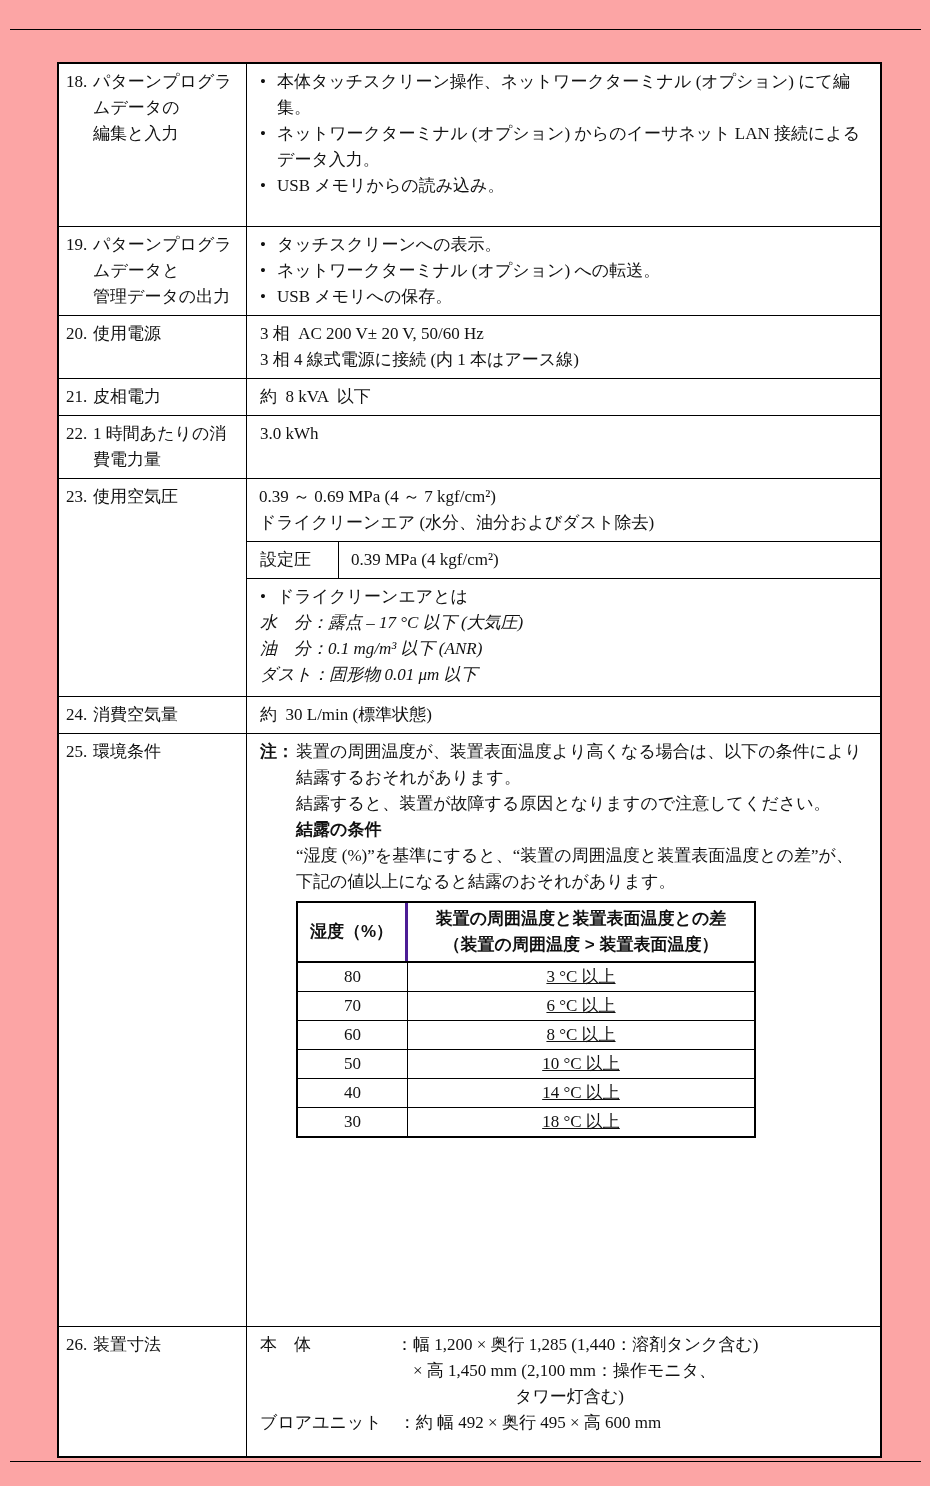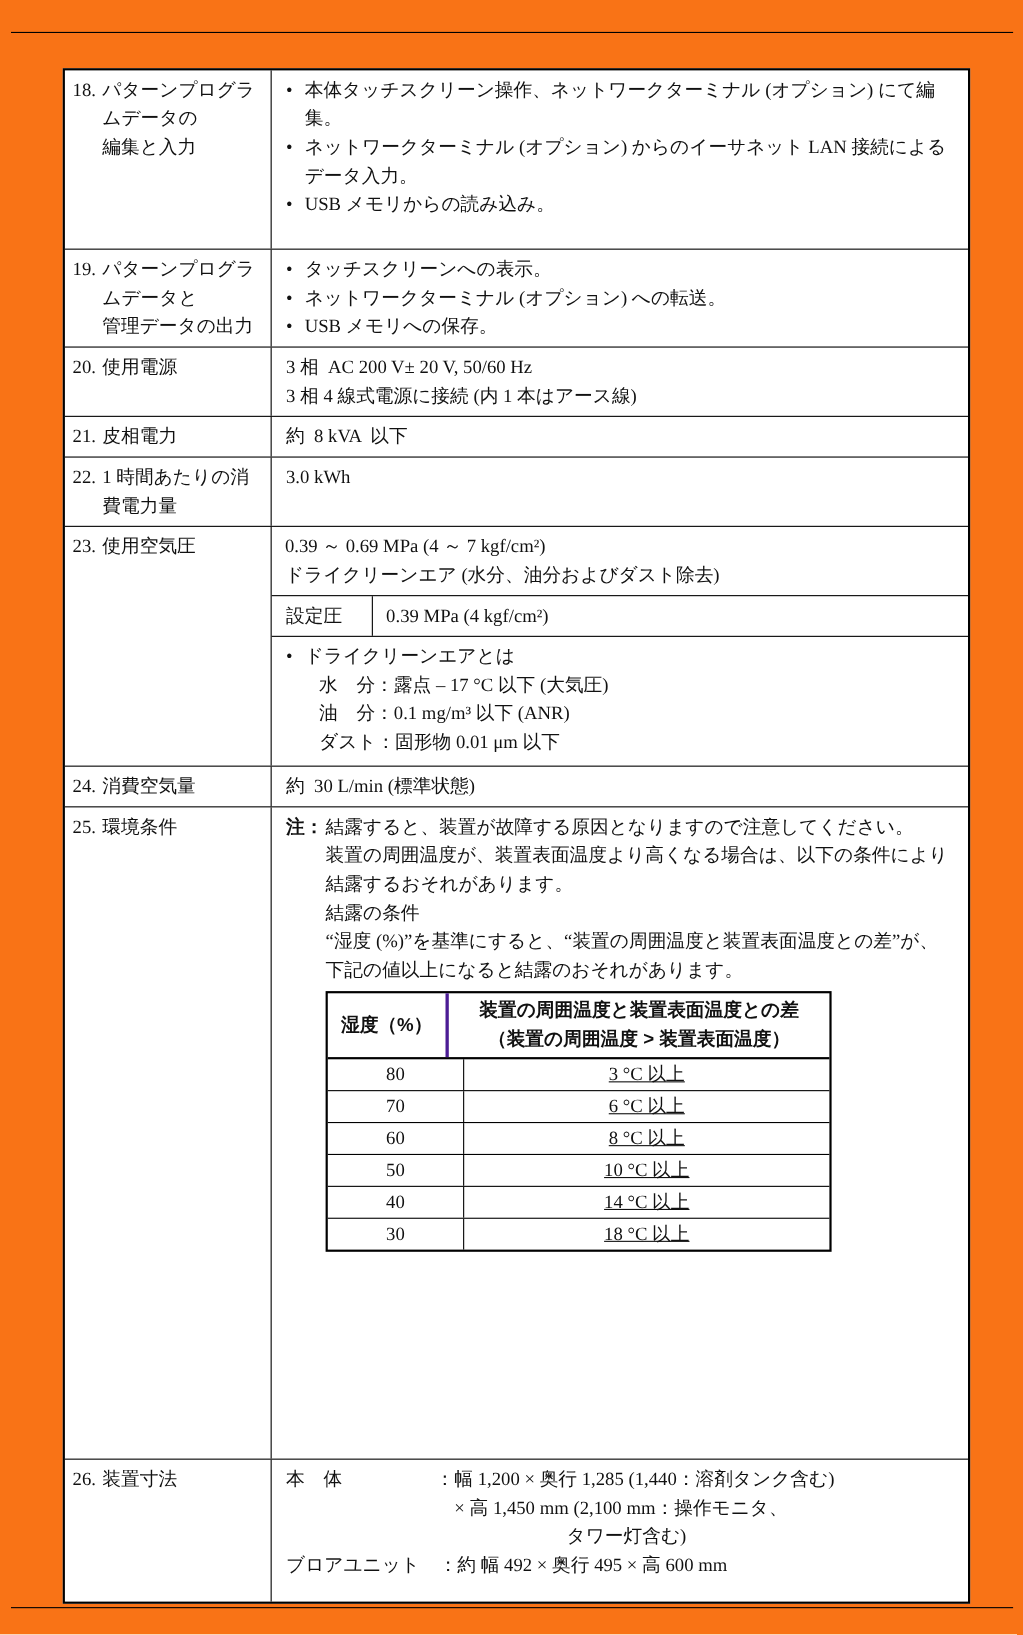--- a/index.html
+++ b/index.html
@@ -2,21 +2,21 @@
 <html><head>
 <meta charset="utf-8">
 <style>
   * { margin:0; padding:0; box-sizing:border-box; }
   html,body { background:#ffffff; }
   body {
     width:930px; height:1486px;
     font-family:"Liberation Serif","DejaVu Serif",serif;
     font-size:17px; line-height:26px; color:#111;
   }
-  .page { position:relative; width:930px; height:1486px; background:#f97316; overflow:hidden; }
+  .page { position:relative; width:930px; height:1486px; background:#fca5a5; overflow:hidden; }
   .hrule { position:absolute; left:10px; right:9px; height:1px; background:#000; }
   .hrule.top { top:29px; }
   .hrule.bottom { top:1461px; }
 
   .spec { position:absolute; left:57px; top:62px; width:825px; border:2px solid #000; background:#fff; }
   .trow { display:flex; border-bottom:1px solid #000; }
   .trow:last-child { border-bottom:none; }
   .lcell { width:188px; flex:none; border-right:1px solid #000; padding:5px 4px 5px 7px; display:flex; align-items:flex-start; }
   .num { width:27px; flex:none; }
   .ltxt { flex:1; white-space:pre-line; }
@@ -30,35 +30,35 @@
   .bul { display:flex; }
   .bdot { width:17px; flex:none; }
   .btxt { flex:1; }
 
   .air-grid { border-bottom:1px solid #000; }
   .air-row { display:flex; }
   .air-row.first { border-bottom:1px solid #000; }
   .air-l { width:92px; flex:none; border-right:1px solid #000; padding:5px 6px 5px 13px; }
   .air-v { flex:1; padding:5px 10px 5px 12px; white-space:pre-wrap; }
   .air-notes { padding:5px 12px 8px 13px; }
-  .detail { margin-left:30px; white-space:pre-wrap; }
+  .detail { white-space:pre-wrap;font-style:italic; }
 
   .note { display:flex; }
   .note-label { width:36px; flex:none; font-weight:bold; font-family:"Liberation Sans","DejaVu Sans",sans-serif; }
   .note-body { flex:1; min-width:0; }
-  .bold-g { font-weight:normal; font-family:"Liberation Sans","DejaVu Sans",sans-serif; }
+  .bold-g { font-weight:bold; font-family:"Liberation Sans","DejaVu Sans",sans-serif; }
 
   .ctable { width:460px; border:2px solid #000; margin-top:6px; margin-bottom:40px; }
   .ct-head { display:flex; border-bottom:2px solid #000; font-weight:bold;
              font-family:"Liberation Sans","DejaVu Sans",sans-serif; text-align:center; }
   .ct-h1 { width:110px; flex:none; border-right:3px solid #4c1d95; padding:3px 4px; display:flex; align-items:center; justify-content:center; }
   .ct-h2 { flex:1; padding:3px 4px; white-space:pre-line; }
   .ct-row { display:flex; border-bottom:1px solid #000; text-align:center; }
   .ct-row:last-child { border-bottom:none;justify-content:space-between; }
-  .ct-c1 { width:124px; flex:none; border-right:1px solid #000; padding:1px 16px; }
+  .ct-c1 { width:110px; flex:none; border-right:1px solid #000; padding:1px 16px; }
   .ct-c2 { flex:1; padding:1px 4px;text-decoration:underline; }
 </style>
 </head>
 <body>
 
 <div class="page">
   <div class="hrule top"></div>
 
   <div class="spec">
 
@@ -180,22 +180,22 @@
 
     <div class="trow r25">
       <div class="lcell">
         <span class="num">25.</span>
         <span class="ltxt">環境条件</span>
       </div>
       <div class="ccell">
         <div class="note">
           <span class="note-label">注：</span>
           <div class="note-body">
+            <div>装置の周囲温度が、装置表面温度より高くなる場合は、以下の条件により結露するおそれがあります。</div>
             <div>結露すると、装置が故障する原因となりますので注意してください。</div>
-            <div>装置の周囲温度が、装置表面温度より高くなる場合は、以下の条件により結露するおそれがあります。</div>
             <div class="bold-g">結露の条件</div>
             <div>“湿度 (%)”を基準にすると、“装置の周囲温度と装置表面温度との差”が、下記の値以上になると結露のおそれがあります。</div>
 
             <div class="ctable">
               <div class="ct-head">
                 <div class="ct-h1">湿度（%）</div>
                 <div class="ct-h2">装置の周囲温度と装置表面温度との差
 （装置の周囲温度 &gt; 装置表面温度）</div>
               </div>
               <div class="ct-row">

